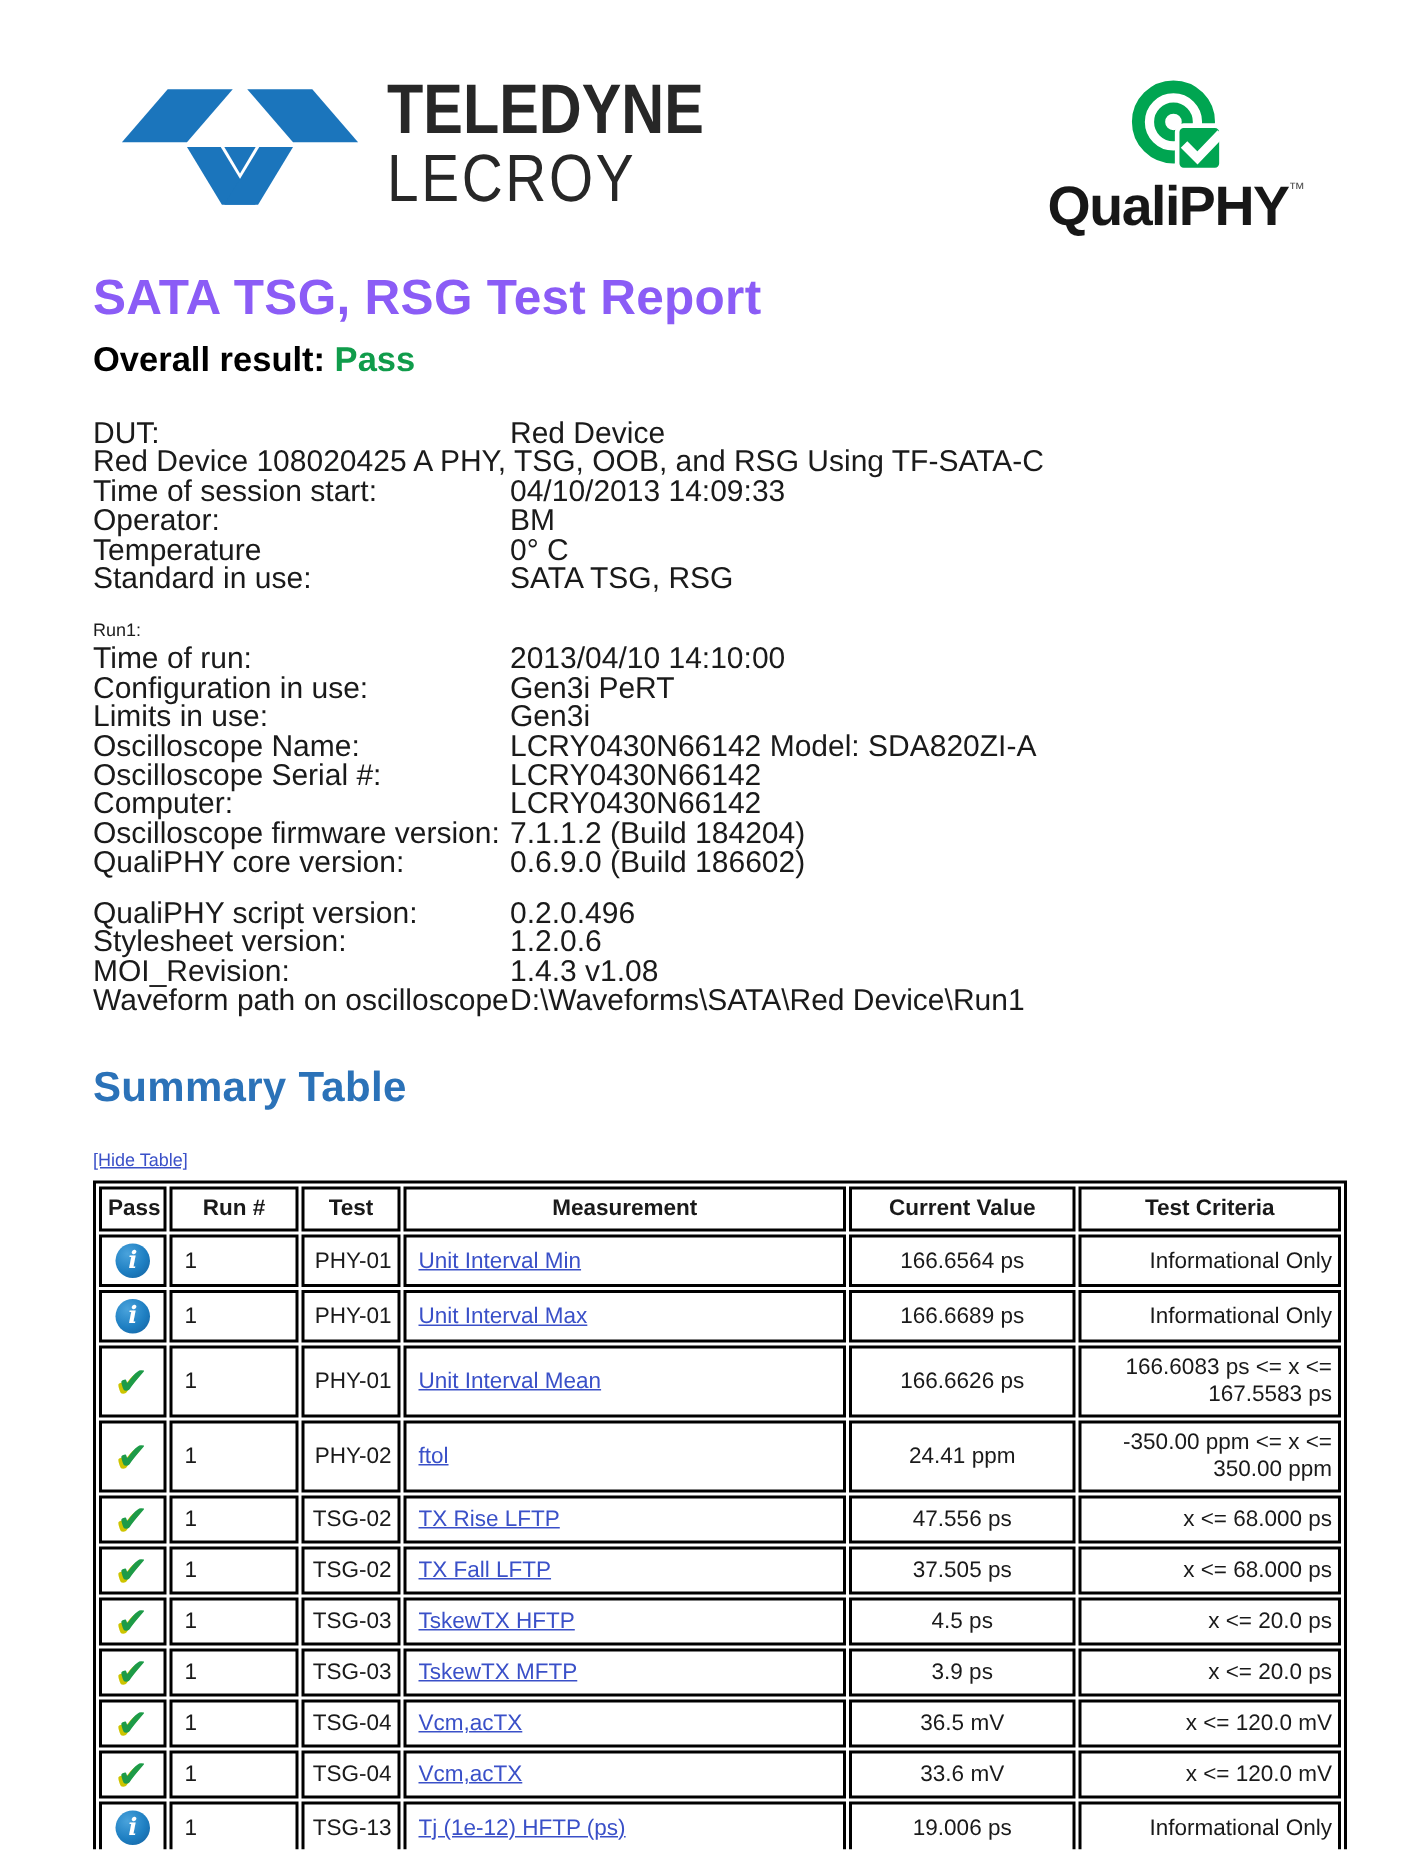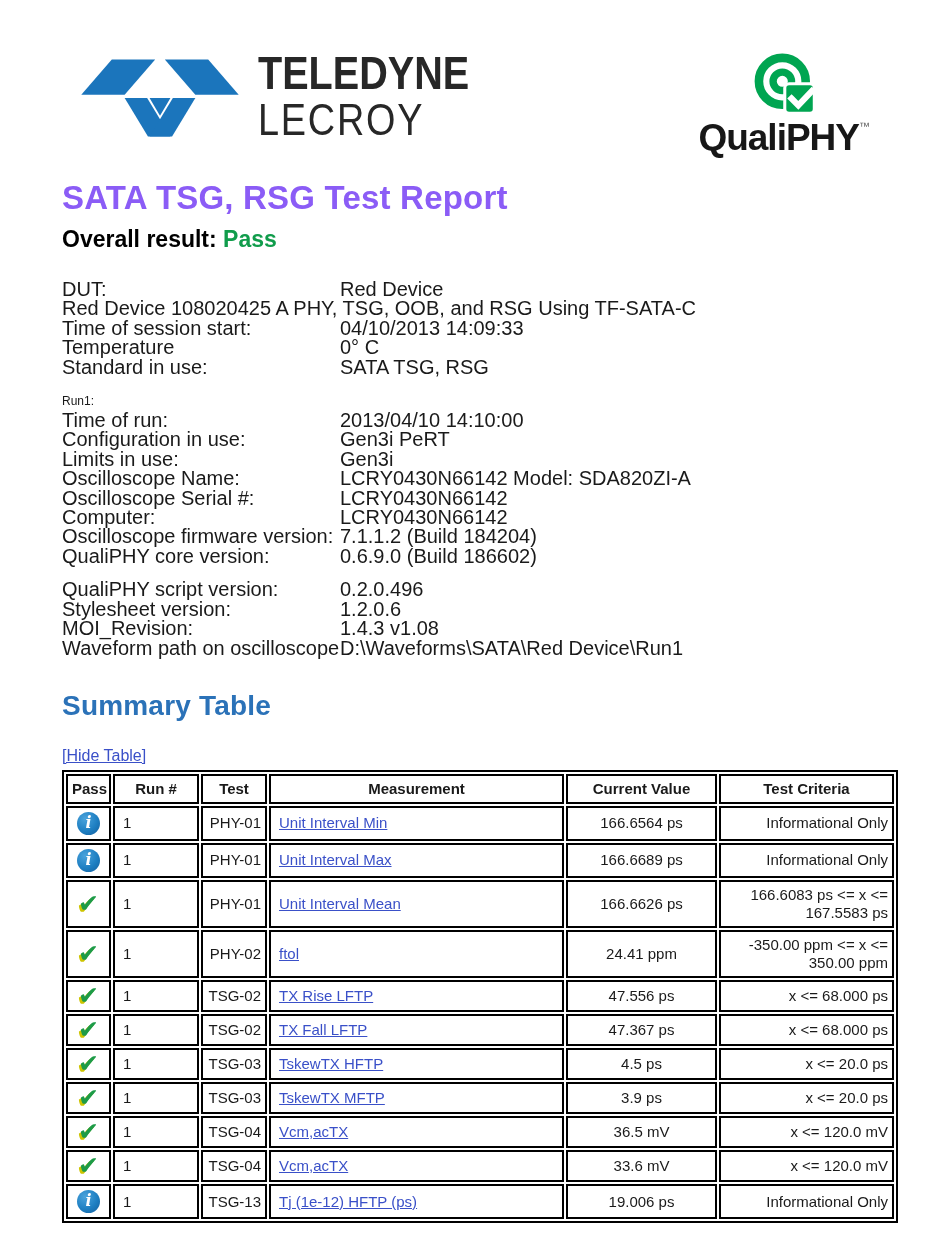--- a/index.html
+++ b/index.html
@@ -36,21 +36,21 @@
   
   .info-block{margin-top:0;}
   .info-row{display:flex;font-size:20px;line-height:19.4px;}
   .info-label{width:278px;flex-shrink:0;}
   .info-value{white-space:pre;}
   .session-block{margin-top:27px;}
   .run-heading{font-size:12px;margin-top:14px;line-height:20px;}
   .version-block{margin-top:14px;}
   
   .summary-heading{margin-top:32px;font-size:28px;font-weight:800;color:var(--heading-blue);letter-spacing:0.2px;}
-  .hide-link{display:inline-block;margin-top:25px;font-size:16px;color:var(--link-blue);text-decoration:underline;cursor:pointer;}
+  .hide-link{display:inline-block;margin-top:25px;font-size:12px;color:var(--link-blue);text-decoration:underline;cursor:pointer;}
   
   table.summary{margin-top:5px;width:818px;border:2px solid #000;border-spacing:2px;border-collapse:separate;table-layout:fixed;background:#fff;}
   th,td{border:2px solid #000;font-size:15px;padding:4px 4px;vertical-align:middle;background:#fff;}
   th{font-weight:bold;text-align:center;height:30px;line-height:18px;}
   td{height:31px;line-height:18px;}
   td.c-status{text-align:center;}
   td.c-run{text-align:left;padding-left:8px;}
   td.c-test{text-align:right;}
   td.c-meas{text-align:left;padding-left:8px;}
   td.c-val{text-align:center;}
@@ -118,20 +118,24 @@
 
       <div class="info-row">
         <span class="info-value">Red Device 108020425 A PHY, TSG, OOB, and RSG Using TF-SATA-C</span>
       </div>
 
       <div class="info-row">
         <span class="info-label">Time of session start:</span>
         <span class="info-value">04/10/2013 14:09:33</span>
       </div>
 
+      <div class="info-row">
+        <span class="info-label">Operator:</span>
+        <span class="info-value">BM</span>
+      </div>
 
       <div class="info-row">
         <span class="info-label">Temperature</span>
         <span class="info-value">0° C</span>
       </div>
 
       <div class="info-row">
         <span class="info-label">Standard in use:</span>
         <span class="info-value">SATA TSG, RSG</span>
       </div>
@@ -273,21 +277,21 @@
           <td class="c-meas"><a class="mlink" href="#">TX Rise LFTP</a></td>
           <td class="c-val">47.556 ps</td>
           <td class="c-crit">x &lt;= 68.000 ps</td>
         </tr>
 
         <tr>
           <td class="c-status"><span class="st-pass">✔</span></td>
           <td class="c-run">1</td>
           <td class="c-test">TSG-02</td>
           <td class="c-meas"><a class="mlink" href="#">TX Fall LFTP</a></td>
-          <td class="c-val">47.367 ps</td>
+          <td class="c-val">37.505 ps</td>
           <td class="c-crit">x &lt;= 68.000 ps</td>
         </tr>
 
         <tr>
           <td class="c-status"><span class="st-pass">✔</span></td>
           <td class="c-run">1</td>
           <td class="c-test">TSG-03</td>
           <td class="c-meas"><a class="mlink" href="#">TskewTX HFTP</a></td>
           <td class="c-val">4.5 ps</td>
           <td class="c-crit">x &lt;= 20.0 ps</td>

